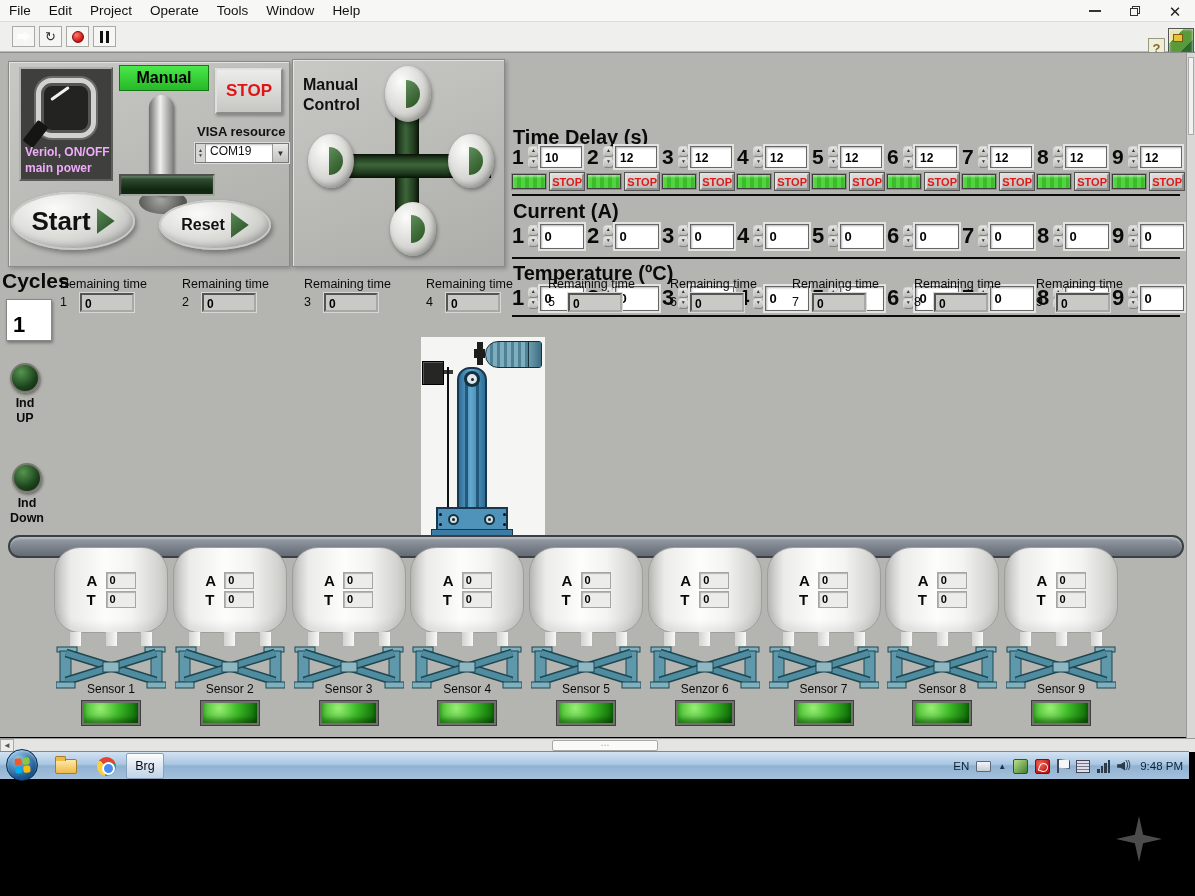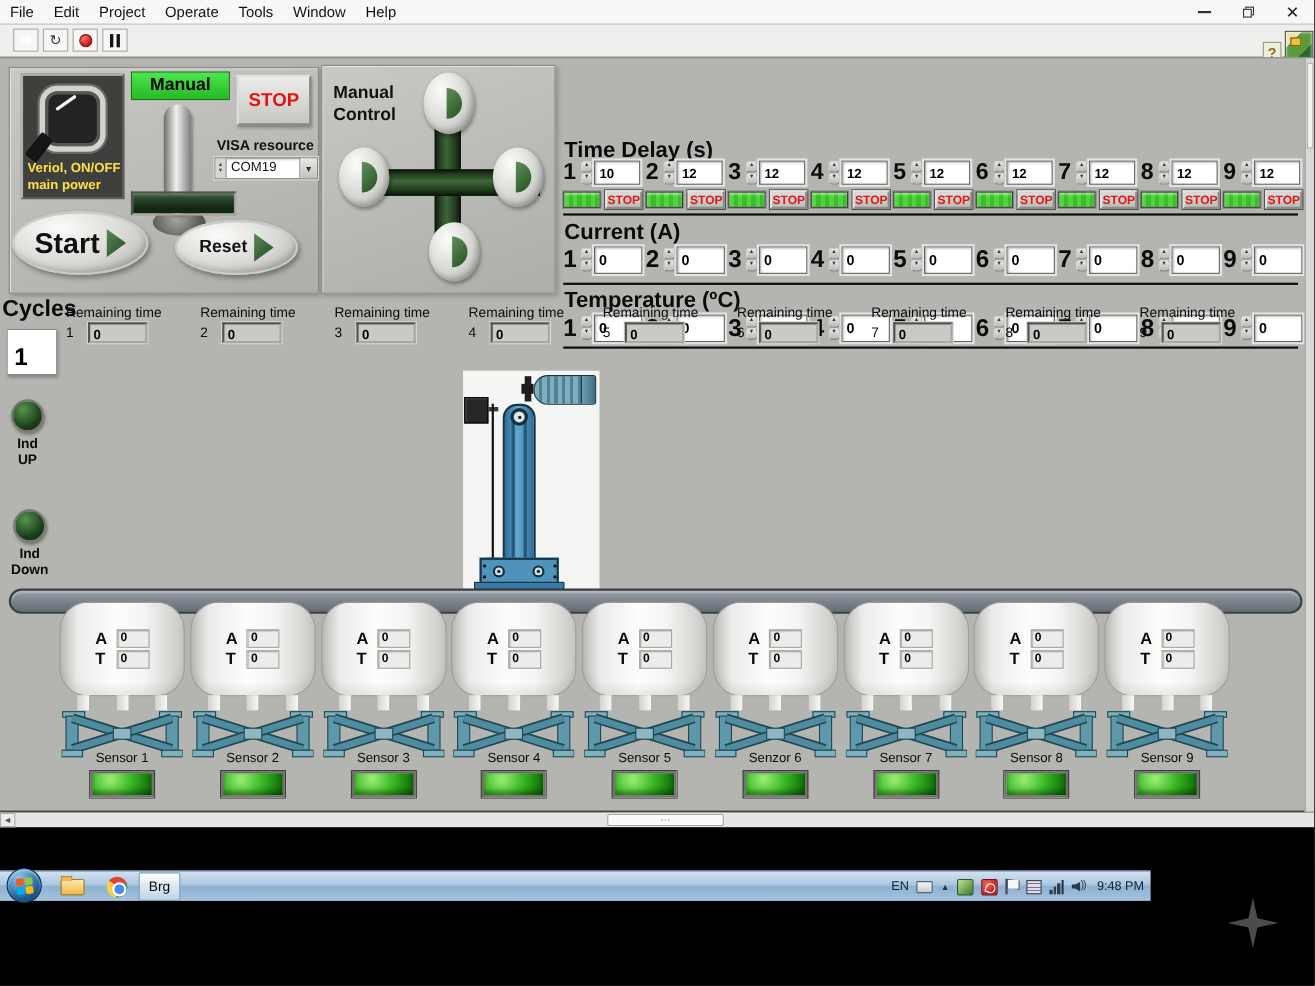--- a/index.html
+++ b/index.html
@@ -33,21 +33,21 @@
   
   #panel{position:absolute;left:0;top:52px;width:1195px;height:685px;background:#b4b4b1;border-top:1px solid #8c8c8a}
   .raised{background:linear-gradient(160deg,#c8c8c5,#adadaa);border:1px solid #8a8a88;box-shadow:inset 1px 1px 0 #e2e2e0,2px 2px 4px rgba(0,0,0,.22)}
 
   
   #power-panel{position:absolute;left:8px;top:8px;width:282px;height:206px}
   #knob-box{position:absolute;left:10px;top:5px;width:94px;height:114px;background:#3f3f3d;border:2px outset #b0b0ad}
   #knob-ring{position:absolute;left:15px;top:9px;width:60px;height:60px;border-radius:16px;border:5px solid #d2d2cf;background:#232321;box-shadow:0 0 0 2px #6a6a68,inset 0 0 0 3px #555}
   #knob-needle{position:absolute;left:28px;top:23px;width:22px;height:3px;background:#f2f2f0;transform:rotate(-35deg);border-radius:2px}
   #knob-lever{position:absolute;left:8px;top:52px;width:13px;height:26px;background:#151513;transform:rotate(38deg);border-radius:2px}
-  .knob-label{position:absolute;left:4px;color:#fde047;font-weight:700;font-size:12px;white-space:nowrap}
+  .knob-label{position:absolute;left:4px;color:#f0abfc;font-weight:700;font-size:12px;white-space:nowrap}
   #knob-l1{top:76px}#knob-l2{top:92px}
   #manual-label{position:absolute;left:110px;top:3px;width:90px;height:26px;background:linear-gradient(180deg,#4ae84a,#27b827);border:1px solid #157815;color:#000;font-weight:700;font-size:16px;display:flex;align-items:center;justify-content:center}
   #toggle-base{position:absolute;left:130px;top:128px;width:48px;height:24px;border-radius:50%;background:radial-gradient(circle at 45% 35%,#a8a8a5,#565654 75%)}
   #toggle-lever{position:absolute;left:140px;top:33px;width:25px;height:100px;border-radius:13px;background:linear-gradient(90deg,#6e6e6c,#f0f0ee 45%,#7a7a78);box-shadow:1px 2px 3px rgba(0,0,0,.4)}
   #stop-main{position:absolute;left:206px;top:6px;width:68px;height:46px;background:linear-gradient(180deg,#ececea,#c6c6c3);border:2px outset #e0e0de;box-shadow:1px 2px 3px rgba(0,0,0,.3);color:#e01414;font-weight:700;font-size:17px;display:flex;align-items:center;justify-content:center}
   #visa-label{position:absolute;left:188px;top:62px;font-weight:700;font-size:13px;color:#111}
   #visa-combo{position:absolute;left:186px;top:81px;width:94px;height:20px;background:#fff;border:1px solid #777;box-shadow:inset 1px 1px 2px rgba(0,0,0,.25),0 0 0 1px #dcdcda;display:flex;align-items:flex-start}
   #visa-spin{width:10px;height:100%;background:#d6d6d3;border-right:1px solid #999;font-size:5px;color:#444;display:flex;flex-direction:column;align-items:center;justify-content:center;line-height:5px}
   #visa-value{flex:1;font-size:12px;padding-left:4px;color:#111}
   #visa-dd{width:16px;height:100%;background:linear-gradient(180deg,#e8e8e6,#c2c2bf);border-left:1px solid #999;font-size:8px;color:#333;display:flex;align-items:center;justify-content:center}
@@ -152,21 +152,21 @@
   .led-bar{width:58px;height:24px;margin-top:5px;background:radial-gradient(circle at 30% 25%,#9bee77,#3dbb27 45%,#0c6a05 95%);border:2px solid #70706d;box-shadow:0 0 0 1px #3f3f3d,inset 0 -4px 5px rgba(0,0,0,.35)}
 
   
   #hscroll{position:absolute;left:0;top:685px;width:1195px;height:14px;background:#e4e4e2;border-top:1px solid #9a9a98}
   #hscroll-left{position:absolute;left:0;top:0;width:14px;height:13px;background:#ececea;border:1px solid #aaa;font-size:8px;color:#555;display:flex;align-items:center;justify-content:center}
   #hscroll-thumb{position:absolute;left:552px;top:1px;width:106px;height:11px;background:#fafaf8;border:1px solid #a8a8a6;border-radius:2px;color:#888;font-size:9px;line-height:9px;text-align:center}
   #vscroll{position:absolute;right:0;top:0px;width:9px;height:685px;background:#d8d8d6;border-left:1px solid #9a9a98}
   #vscroll i{position:absolute;left:1px;top:4px;width:6px;height:78px;background:#f2f2f0;border:1px solid #aaa}
 
   
-  #taskbar{position:absolute;left:0;top:791px;width:1046px;height:28px;background:linear-gradient(180deg,#d3e2f2 0,#aac7e1 45%,#8fb2d2 52%,#a5c1db 100%);border-top:1px solid #6d8cab;z-index:5}
+  #taskbar{position:absolute;left:0;top:751px;width:1189px;height:28px;background:linear-gradient(180deg,#d3e2f2 0,#aac7e1 45%,#8fb2d2 52%,#a5c1db 100%);border-top:1px solid #6d8cab;z-index:5}
   #start-orb{position:absolute;left:6px;top:-3px;width:32px;height:32px;border-radius:50%;background:radial-gradient(circle at 35% 28%,#8cc8ee,#1d5a94 65%,#0a3560);border:1px solid #092e50;box-shadow:inset 0 2px 3px rgba(255,255,255,.5)}
   #orb-flag{position:absolute;left:8px;top:8px;width:15px;height:15px;display:grid;grid-template-columns:1fr 1fr;gap:1px;transform:rotate(-6deg)}
   #orb-flag i{border-radius:2px}
   #orb-flag i:nth-child(1){background:#ef5a28}
   #orb-flag i:nth-child(2){background:#8dc63f}
   #orb-flag i:nth-child(3){background:#00adef}
   #orb-flag i:nth-child(4){background:#fbbc09}
   .task-icon{position:absolute;top:2px;width:36px;height:24px;display:flex;align-items:center;justify-content:center}
   #explorer-btn{left:48px}
   .folder{position:relative;width:22px;height:15px;background:linear-gradient(180deg,#ffe9a8,#edb94a);border:1px solid #a87d22;border-radius:2px}

